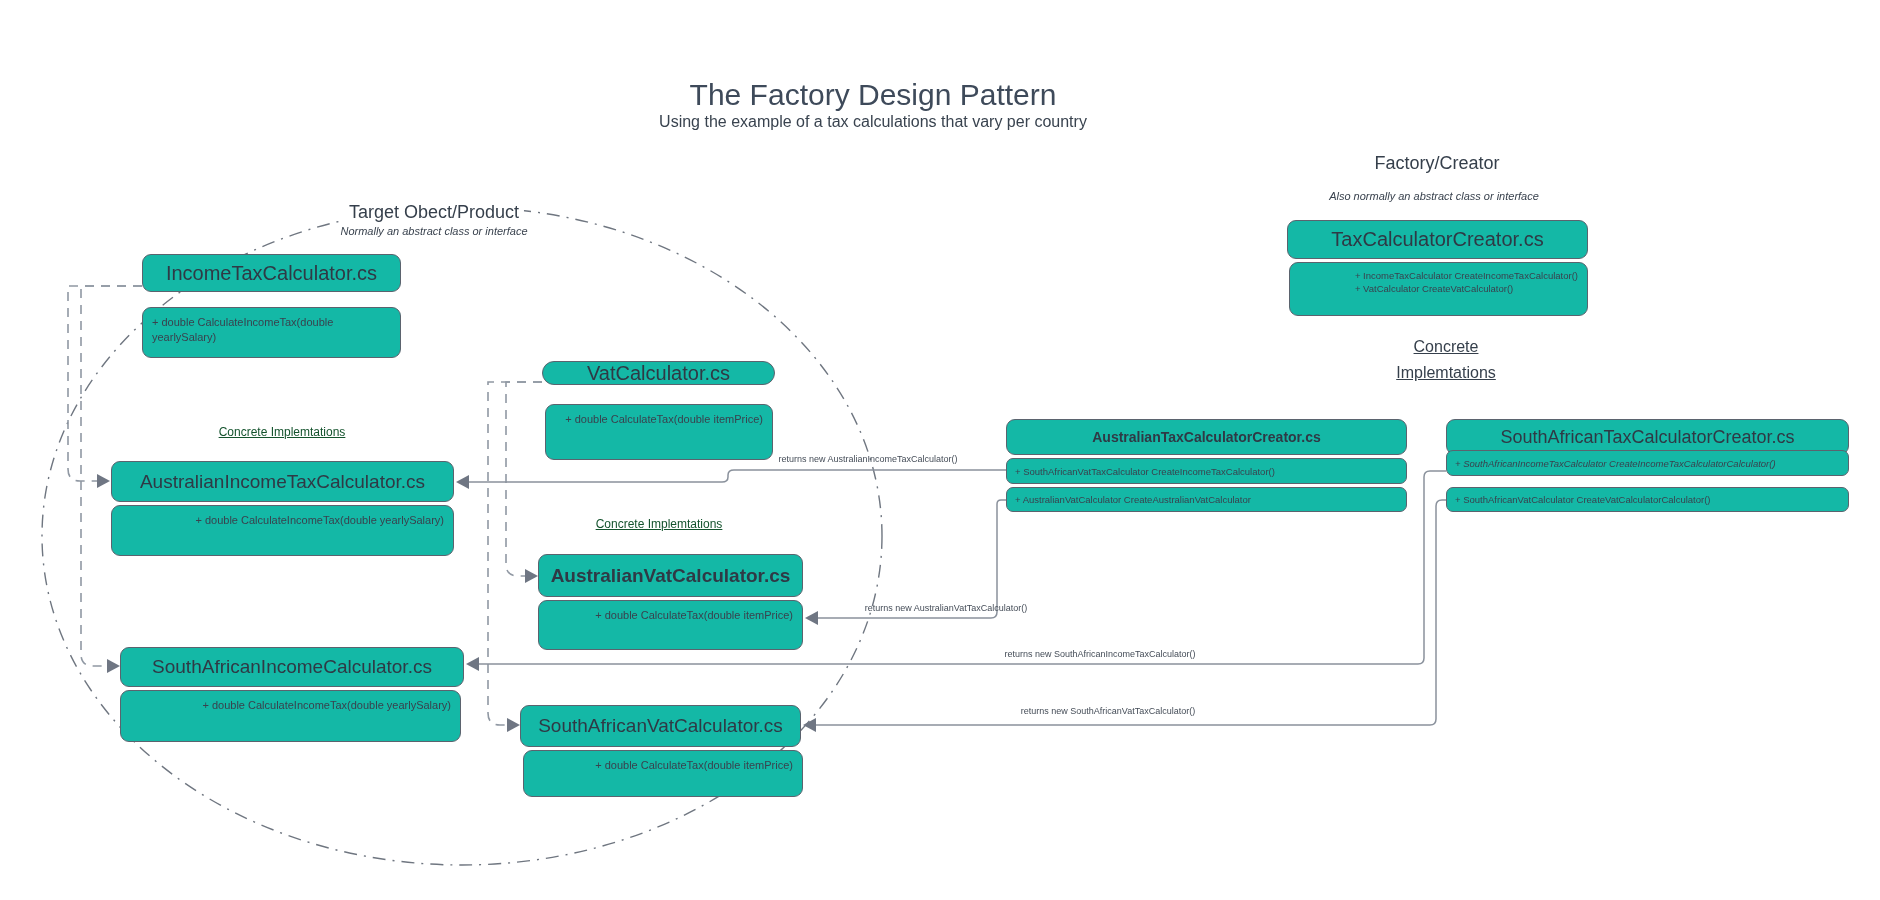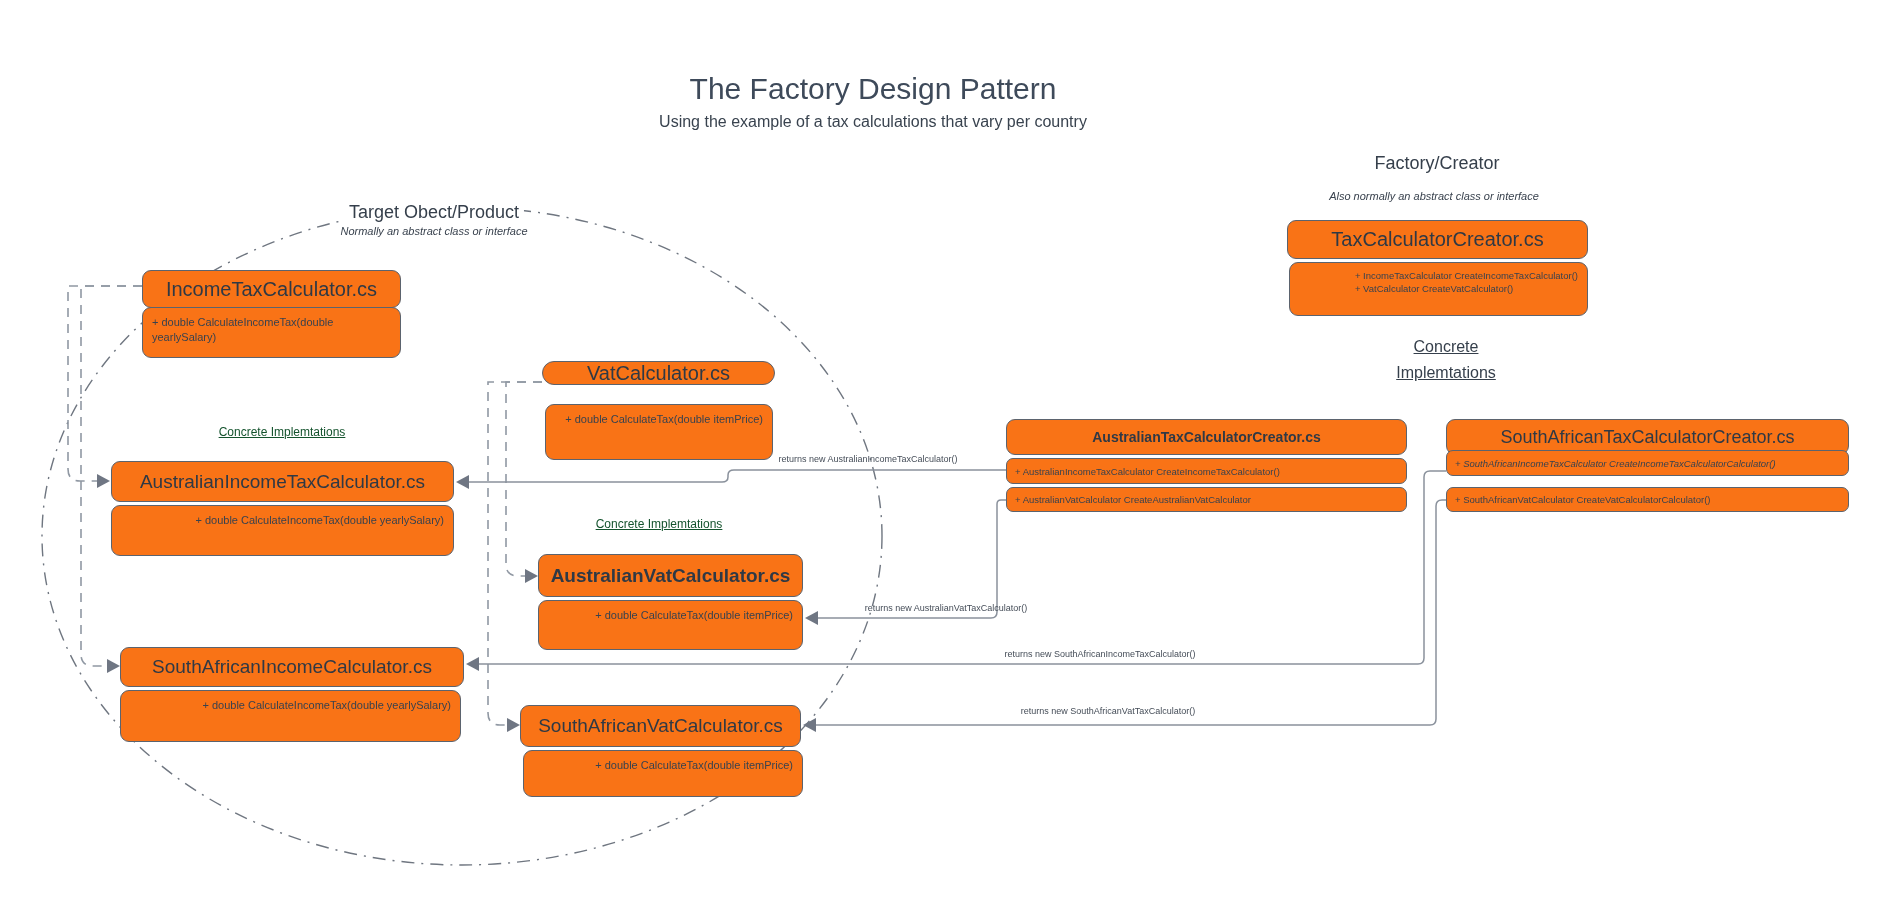--- a/index.html
+++ b/index.html
@@ -1,20 +1,20 @@
 <!DOCTYPE html>
 <html><head>
 <meta charset="utf-8">
 <style>
   html,body { margin:0; padding:0; background:#ffffff; }
   body { font-family:"Liberation Sans", sans-serif; color:#303a46; }
   #canvas { position:relative; width:1880px; height:900px; background:#ffffff; overflow:hidden; }
   #wires { position:absolute; left:0; top:0; z-index:0; }
 
-  .box { position:absolute; box-sizing:border-box; background:#f97316;
+  .box { position:absolute; box-sizing:border-box; background:#14b8a6;
          border:1.5px solid #5b636e; border-radius:9px; z-index:2;
          display:flex; align-items:center; justify-content:center;
          color:#2f3945; white-space:nowrap; }
   .methodbox { justify-content:flex-end; align-items:flex-start;
                padding:7px 9px; font-size:11px; line-height:1.35;
                color:#39424e; white-space:normal; }
   .mrow { font-size:9.5px; padding:0 8px; justify-content:flex-start;
           border-radius:7px; color:#39424e; }
 
   .txt { position:absolute; z-index:3; transform:translateX(-50%);
@@ -56,29 +56,29 @@
     <path d="M 1006 500 H 1001 Q 997 500 997 504 V 612 Q 997 618 991 618 H 817" fill="none" stroke="#8a919c" stroke-width="1.5"></path>
     <polygon points="805,618 818,611 818,625" fill="#6f7683"></polygon>
 
     <path d="M 1446 471 H 1430 Q 1424 471 1424 477 V 658 Q 1424 664 1418 664 H 479" fill="none" stroke="#8a919c" stroke-width="1.5"></path>
     <polygon points="466,664 479,657 479,671" fill="#6f7683"></polygon>
 
     <path d="M 1446 500 H 1442 Q 1436 500 1436 506 V 719 Q 1436 725 1430 725 H 816" fill="none" stroke="#8a919c" stroke-width="1.5"></path>
     <polygon points="803,725 816,718 816,732" fill="#6f7683"></polygon>
   </svg>
 
-  <div class="txt page-title" style="left:873px; top:72px;">The Factory Design Pattern</div>
+  <div class="txt page-title" style="left:873px; top:78px;">The Factory Design Pattern</div>
   <div class="txt page-subtitle" style="left:873px; top:113px;">Using the example of a tax calculations that vary per country</div>
 
   <div class="txt group-heading" style="left:434px; top:202px;">Target Obect/Product</div>
   <div class="txt group-subheading" style="left:434px; top:225px;">Normally an abstract class or interface</div>
   <div class="txt concrete-heading underline" style="left:282px; top:425px;">Concrete Implemtations</div>
   <div class="txt concrete-heading underline" style="left:659px; top:517px;">Concrete Implemtations</div>
 
-  <div class="box" style="left:142px; top:270px; width:259px; height:38px; font-size:20px;">IncomeTaxCalculator.cs</div>
+  <div class="box" style="left:142px; top:254px; width:259px; height:38px; font-size:20px;">IncomeTaxCalculator.cs</div>
   <div class="box methodbox" style="left:142px; top:307px; width:259px; height:51px;">+ double CalculateIncomeTax(double yearlySalary)</div>
 
   <div class="box" style="left:542px; top:361px; width:233px; height:24px; font-size:20px;border-radius:19px;">VatCalculator.cs</div>
   <div class="box methodbox" style="left:545px; top:404px; width:228px; height:56px;">+ double CalculateTax(double itemPrice)</div>
 
   <div class="box" style="left:111px; top:461px; width:343px; height:41px; font-size:19px;">AustralianIncomeTaxCalculator.cs</div>
   <div class="box methodbox" style="left:111px; top:505px; width:343px; height:51px;">+ double CalculateIncomeTax(double yearlySalary)</div>
 
   <div class="box" style="left:538px; top:554px; width:265px; height:43px; font-size:19px;font-weight:bold;">AustralianVatCalculator.cs</div>
   <div class="box methodbox" style="left:538px; top:600px; width:265px; height:50px;">+ double CalculateTax(double itemPrice)</div>
@@ -98,21 +98,21 @@
 
   <div class="box" style="left:1287px; top:220px; width:301px; height:39px; font-size:20px;">TaxCalculatorCreator.cs</div>
   <div class="box methodbox" style="left:1289px; top:262px; width:299px; height:54px; font-size:9.5px;">
     <div>
       <div>+ IncomeTaxCalculator CreateIncomeTaxCalculator()</div>
       <div>+ VatCalculator CreateVatCalculator()</div>
     </div>
   </div>
 
   <div class="box" style="left:1006px; top:419px; width:401px; height:36px; font-size:14px;font-weight:bold;">AustralianTaxCalculatorCreator.cs</div>
-  <div class="box mrow" style="left:1006px; top:458px; width:401px; height:26px;">+ AustralianIncomeTaxCalculator CreateIncomeTaxCalculator()</div>
+  <div class="box mrow" style="left:1006px; top:458px; width:401px; height:26px;">+ SouthAfricanVatTaxCalculator CreateIncomeTaxCalculator()</div>
   <div class="box mrow" style="left:1006px; top:487px; width:401px; height:25px;">+ AustralianVatCalculator CreateAustralianVatCalculator</div>
 
   <div class="box" style="left:1446px; top:419px; width:403px; height:36px; font-size:18px;">SouthAfricanTaxCalculatorCreator.cs</div>
   <div class="box mrow" style="left:1446px; top:450px; width:403px; height:26px;font-style:italic;">+ SouthAfricanIncomeTaxCalculator CreateIncomeTaxCalculatorCalculator()</div>
   <div class="box mrow" style="left:1446px; top:487px; width:403px; height:25px;">+ SouthAfricanVatCalculator CreateVatCalculatorCalculator()</div>
 
   <div class="edge-label" style="left:868px; top:454px;">returns new AustralianIncomeTaxCalculator()</div>
   <div class="edge-label" style="left:946px; top:603px;">returns new AustralianVatTaxCalculator()</div>
   <div class="edge-label" style="left:1100px; top:649px;">returns new SouthAfricanIncomeTaxCalculator()</div>
   <div class="edge-label" style="left:1108px; top:706px;">returns new SouthAfricanVatTaxCalculator()</div>

